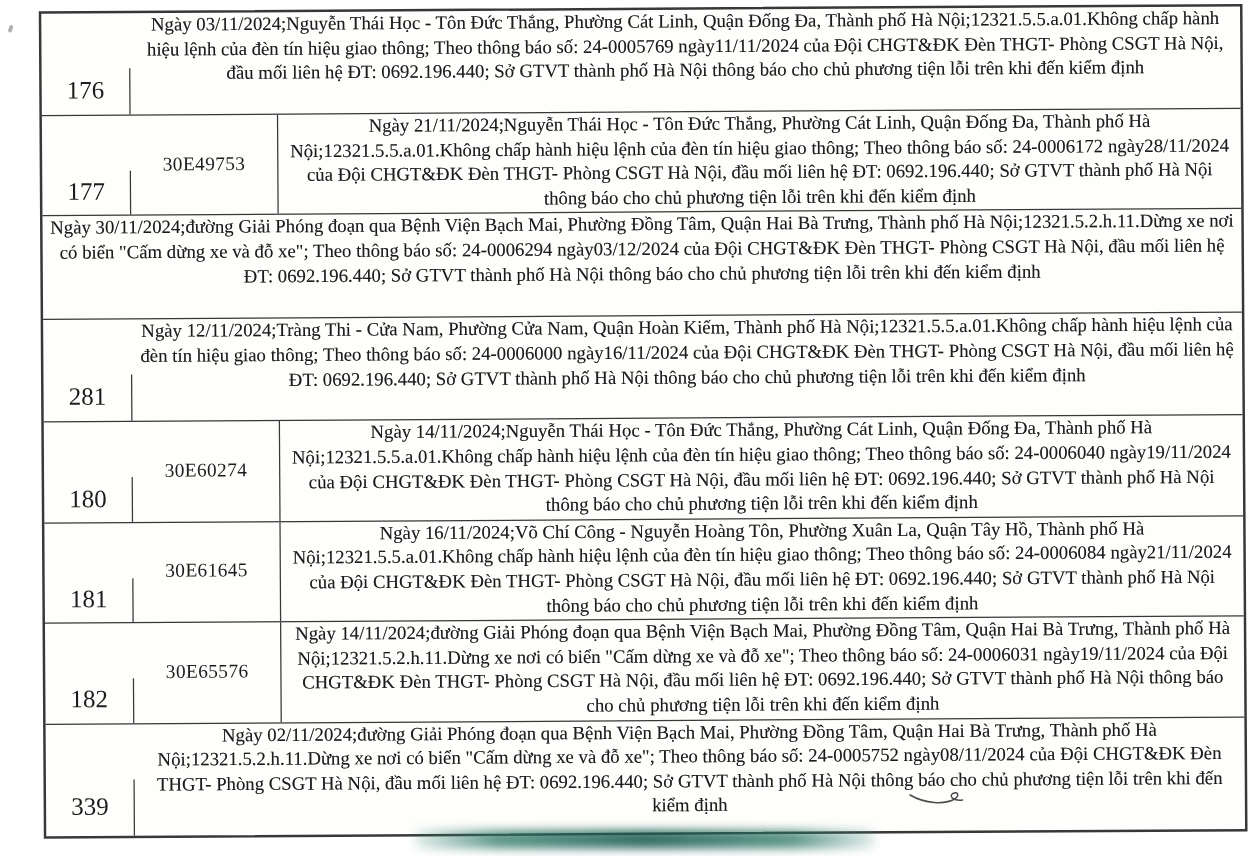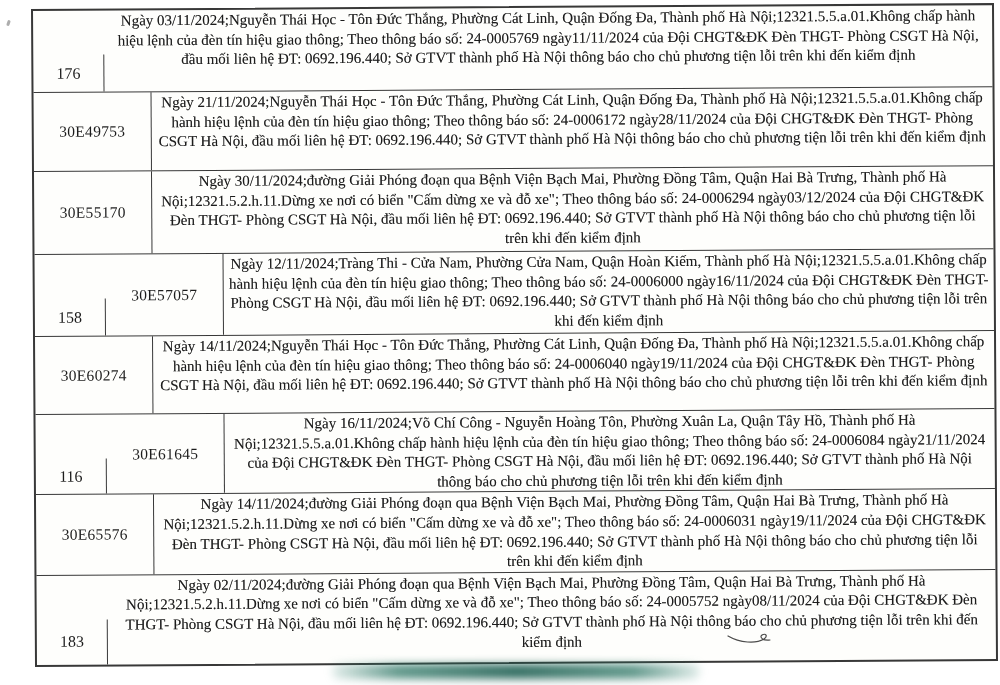--- a/index.html
+++ b/index.html
@@ -37,21 +37,21 @@
     box-sizing: border-box;
     border-right: 1.6px solid #383838;
   }
   .cell:last-child { border-right: none; }
   .c-stt {
     width: 71px;
     flex: 0 0 71px;
     display: flex;
     align-items: center;
     justify-content: center;
-    font-size: 16px;
+    font-size: 20px;
     margin-top: 44px;
   }
   .c-plate {
     width: 118px;
     flex: 0 0 118px;
     display: flex;
     align-items: center;
     justify-content: center;
     font-size: 15.5px;
     letter-spacing: 0.3px;
@@ -116,53 +116,54 @@
 
 <div class="sheet">
   <div class="vtable">
 
     <div class="row">
       <div class="cell c-stt">176</div>
       <div class="cell c-desc">Ngày 03/11/2024;Nguyễn Thái Học - Tôn Đức Thắng, Phường Cát Linh, Quận Đống Đa, Thành phố Hà Nội;12321.5.5.a.01.Không chấp hành hiệu lệnh của đèn tín hiệu giao thông; Theo thông báo số: 24-0005769 ngày11/11/2024 của Đội CHGT&amp;ĐK Đèn THGT- Phòng CSGT Hà Nội, đầu mối liên hệ ĐT: 0692.196.440; Sở GTVT thành phố Hà Nội thông báo cho chủ phương tiện lỗi trên khi đến kiểm định</div>
     </div>
 
     <div class="row">
+      <div class="cell c-stt">177</div>
       <div class="cell c-plate">30E49753</div>
       <div class="cell c-desc">Ngày 21/11/2024;Nguyễn Thái Học - Tôn Đức Thắng, Phường Cát Linh, Quận Đống Đa, Thành phố Hà Nội;12321.5.5.a.01.Không chấp hành hiệu lệnh của đèn tín hiệu giao thông; Theo thông báo số: 24-0006172 ngày28/11/2024 của Đội CHGT&amp;ĐK Đèn THGT- Phòng CSGT Hà Nội, đầu mối liên hệ ĐT: 0692.196.440; Sở GTVT thành phố Hà Nội thông báo cho chủ phương tiện lỗi trên khi đến kiểm định</div>
     </div>
 
     <div class="row">
-      <div class="cell c-plate">30E55170</div>
       <div class="cell c-desc">Ngày 30/11/2024;đường Giải Phóng đoạn qua Bệnh Viện Bạch Mai, Phường Đồng Tâm, Quận Hai Bà Trưng, Thành phố Hà Nội;12321.5.2.h.11.Dừng xe nơi có biển "Cấm dừng xe và đỗ xe"; Theo thông báo số: 24-0006294 ngày03/12/2024 của Đội CHGT&amp;ĐK Đèn THGT- Phòng CSGT Hà Nội, đầu mối liên hệ ĐT: 0692.196.440; Sở GTVT thành phố Hà Nội thông báo cho chủ phương tiện lỗi trên khi đến kiểm định</div>
     </div>
 
     <div class="row">
-      <div class="cell c-stt">158</div>
-      <div class="cell c-plate">30E57057</div>
+      <div class="cell c-stt">281</div>
       <div class="cell c-desc">Ngày 12/11/2024;Tràng Thi - Cửa Nam, Phường Cửa Nam, Quận Hoàn Kiếm, Thành phố Hà Nội;12321.5.5.a.01.Không chấp hành hiệu lệnh của đèn tín hiệu giao thông; Theo thông báo số: 24-0006000 ngày16/11/2024 của Đội CHGT&amp;ĐK Đèn THGT- Phòng CSGT Hà Nội, đầu mối liên hệ ĐT: 0692.196.440; Sở GTVT thành phố Hà Nội thông báo cho chủ phương tiện lỗi trên khi đến kiểm định</div>
     </div>
 
     <div class="row">
+      <div class="cell c-stt">180</div>
       <div class="cell c-plate">30E60274</div>
       <div class="cell c-desc">Ngày 14/11/2024;Nguyễn Thái Học - Tôn Đức Thắng, Phường Cát Linh, Quận Đống Đa, Thành phố Hà Nội;12321.5.5.a.01.Không chấp hành hiệu lệnh của đèn tín hiệu giao thông; Theo thông báo số: 24-0006040 ngày19/11/2024 của Đội CHGT&amp;ĐK Đèn THGT- Phòng CSGT Hà Nội, đầu mối liên hệ ĐT: 0692.196.440; Sở GTVT thành phố Hà Nội thông báo cho chủ phương tiện lỗi trên khi đến kiểm định</div>
     </div>
 
     <div class="row">
-      <div class="cell c-stt">116</div>
+      <div class="cell c-stt">181</div>
       <div class="cell c-plate">30E61645</div>
       <div class="cell c-desc">Ngày 16/11/2024;Võ Chí Công - Nguyễn Hoàng Tôn, Phường Xuân La, Quận Tây Hồ, Thành phố Hà Nội;12321.5.5.a.01.Không chấp hành hiệu lệnh của đèn tín hiệu giao thông; Theo thông báo số: 24-0006084 ngày21/11/2024 của Đội CHGT&amp;ĐK Đèn THGT- Phòng CSGT Hà Nội, đầu mối liên hệ ĐT: 0692.196.440; Sở GTVT thành phố Hà Nội thông báo cho chủ phương tiện lỗi trên khi đến kiểm định</div>
     </div>
 
     <div class="row">
+      <div class="cell c-stt">182</div>
       <div class="cell c-plate">30E65576</div>
       <div class="cell c-desc">Ngày 14/11/2024;đường Giải Phóng đoạn qua Bệnh Viện Bạch Mai, Phường Đồng Tâm, Quận Hai Bà Trưng, Thành phố Hà Nội;12321.5.2.h.11.Dừng xe nơi có biển "Cấm dừng xe và đỗ xe"; Theo thông báo số: 24-0006031 ngày19/11/2024 của Đội CHGT&amp;ĐK Đèn THGT- Phòng CSGT Hà Nội, đầu mối liên hệ ĐT: 0692.196.440; Sở GTVT thành phố Hà Nội thông báo cho chủ phương tiện lỗi trên khi đến kiểm định</div>
     </div>
 
     <div class="row">
-      <div class="cell c-stt">183</div>
+      <div class="cell c-stt">339</div>
       <div class="cell c-desc">Ngày 02/11/2024;đường Giải Phóng đoạn qua Bệnh Viện Bạch Mai, Phường Đồng Tâm, Quận Hai Bà Trưng, Thành phố Hà Nội;12321.5.2.h.11.Dừng xe nơi có biển "Cấm dừng xe và đỗ xe"; Theo thông báo số: 24-0005752 ngày08/11/2024 của Đội CHGT&amp;ĐK Đèn THGT- Phòng CSGT Hà Nội, đầu mối liên hệ ĐT: 0692.196.440; Sở GTVT thành phố Hà Nội thông báo cho chủ phương tiện lỗi trên khi đến kiểm định</div>
     </div>
 
   </div>
 </div>
 
 <svg class="pen-mark" viewBox="0 0 46 16" xmlns="http://www.w3.org/2000/svg">
   <path d="M2 6 C 14 13, 30 14, 38 9 C 42 6, 40 3, 36 5 C 33 7, 37 11, 44 10" fill="none" stroke="#2b2b2b" stroke-width="1.2" stroke-linecap="round" opacity="0.85"></path>
 </svg>
 

